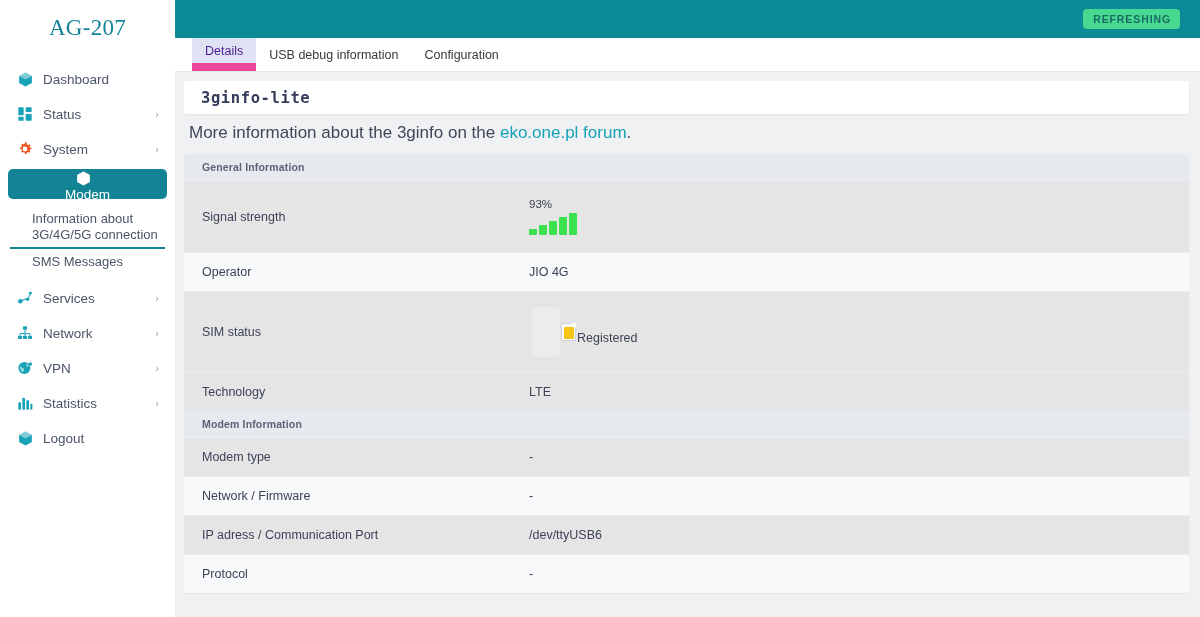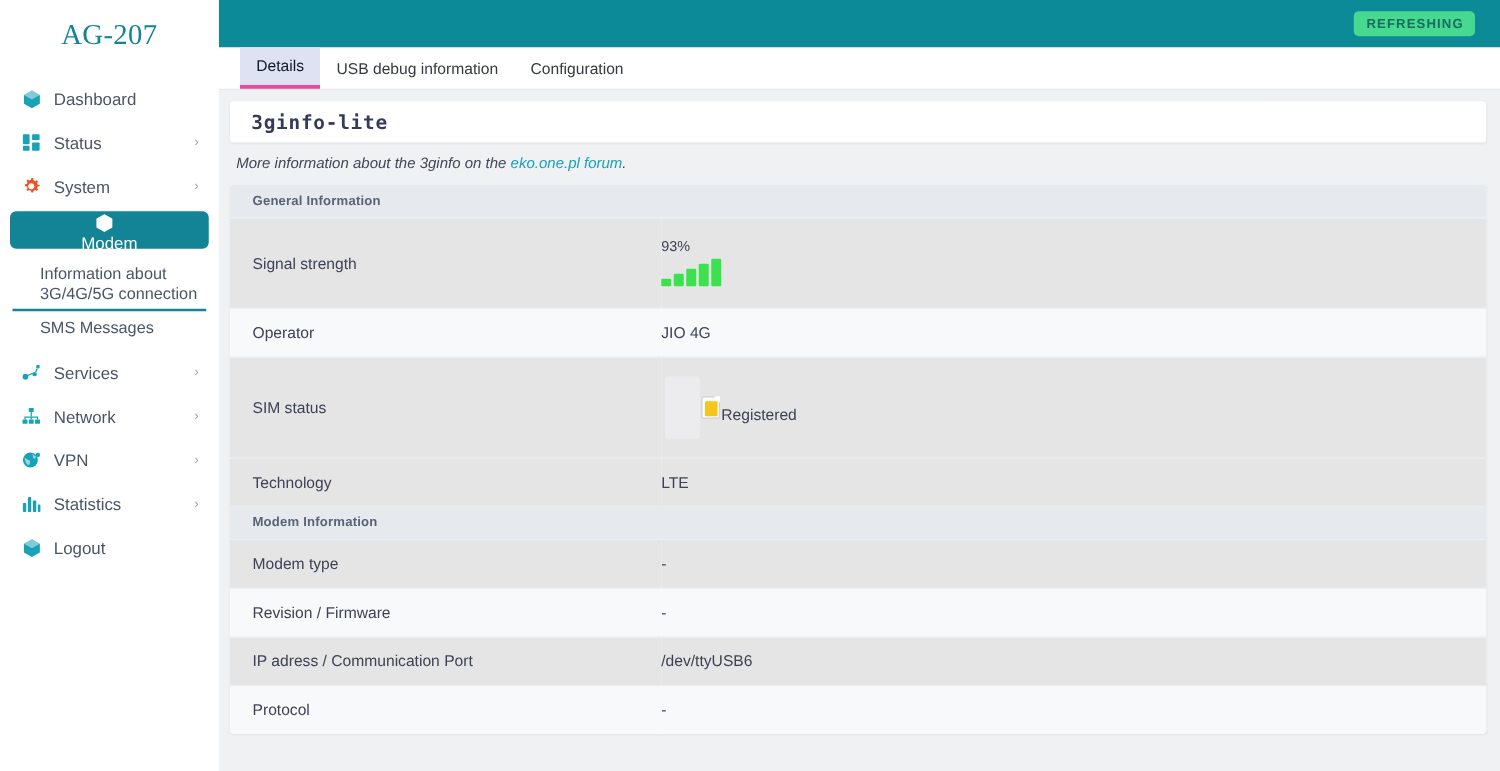--- a/index.html
+++ b/index.html
@@ -109,22 +109,22 @@
   .tab {
     display: flex; align-items: center;
     padding: 0 13px;
     font-size: 12.5px;
     color: #343a40;
     cursor: pointer;
     white-space: nowrap;
   }
   .tab.active {
     background: #dfe2f2;
-    color: #0f172a;
-    border-bottom: 3px solid #ec4899;
+    color: #4c1d95;
+    border-bottom: 8px solid #ec4899;
   }
 
   #content { padding: 9px 11px 0 9px; }
 
   .card {
     background: #ffffff;
     border-radius: 3px;
     box-shadow: 0 1px 2px rgba(0,0,0,.06);
   }
   #title-card {
@@ -134,24 +134,23 @@
     margin-bottom: 9px;
   }
   #title-card .t {
     font-family: "DejaVu Sans Mono", monospace;
     font-size: 15.5px;
     font-weight: bold;
     color: #343a5a;
     letter-spacing: .6px;
   }
   #info-line {
-    font-size: 12px;
+    font-size: 17px;
     color: #41475a;
     padding: 0 0 11px 5px;
-    font-style: italic;
   }
   #info-line a { color: #17a2b8; text-decoration: none; }
 
   
   #tbl { width: 100%; border-collapse: collapse; background: #fff;
          border-radius: 3px; overflow: hidden;
          box-shadow: 0 1px 2px rgba(0,0,0,.06); }
   #tbl tr.section td {
     background: #e6eaee;
     font-size: 10.5px;
@@ -386,21 +385,21 @@
               <td class="v"><span>LTE</span></td>
             </tr>
             <tr class="section">
               <td colspan="2">Modem Information</td>
             </tr>
             <tr class="row even">
               <td class="k">Modem type</td>
               <td class="v"><span>-</span></td>
             </tr>
             <tr class="row odd">
-              <td class="k">Revision / Firmware</td>
+              <td class="k">Network / Firmware</td>
               <td class="v"><span>-</span></td>
             </tr>
             <tr class="row even">
               <td class="k">IP adress / Communication Port</td>
               <td class="v"><span>/dev/ttyUSB6</span></td>
             </tr>
             <tr class="row odd">
               <td class="k">Protocol</td>
               <td class="v"><span>-</span></td>
             </tr>

